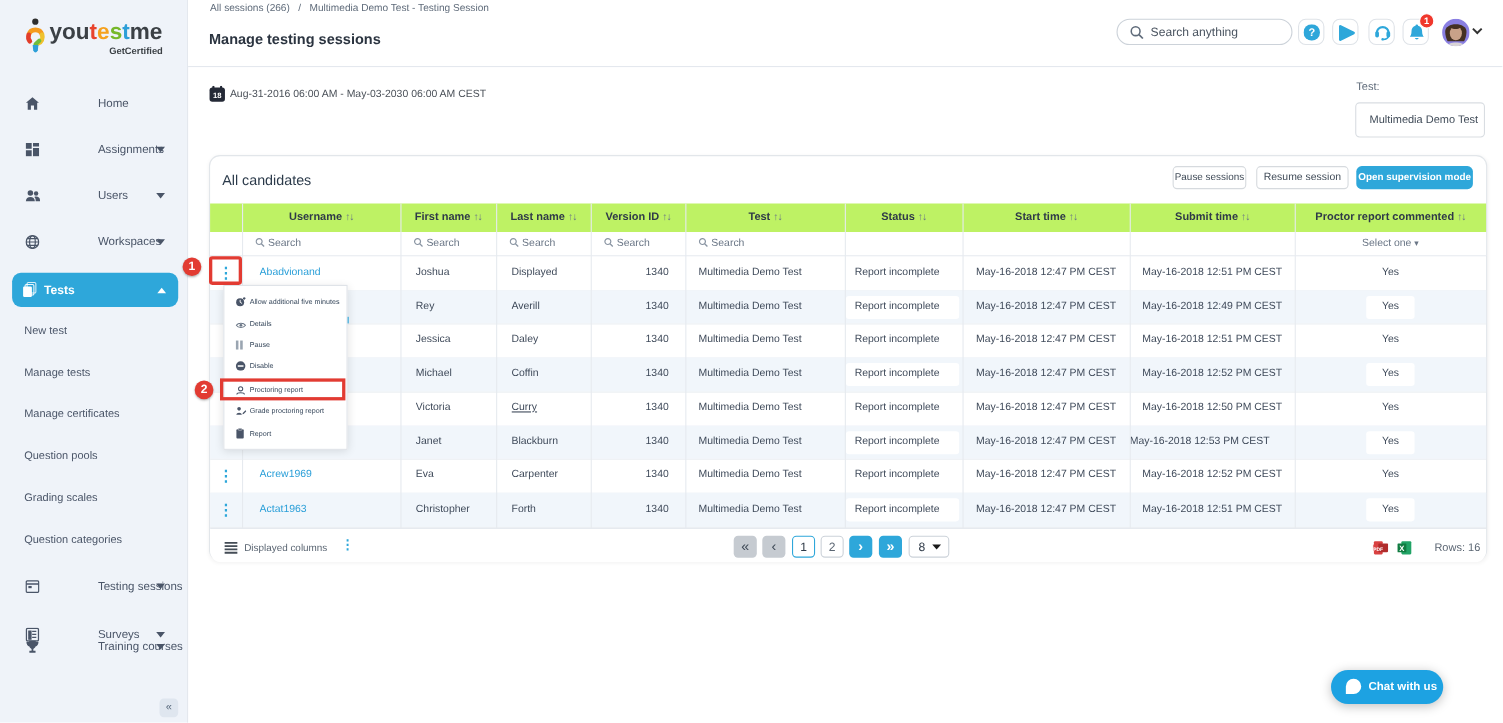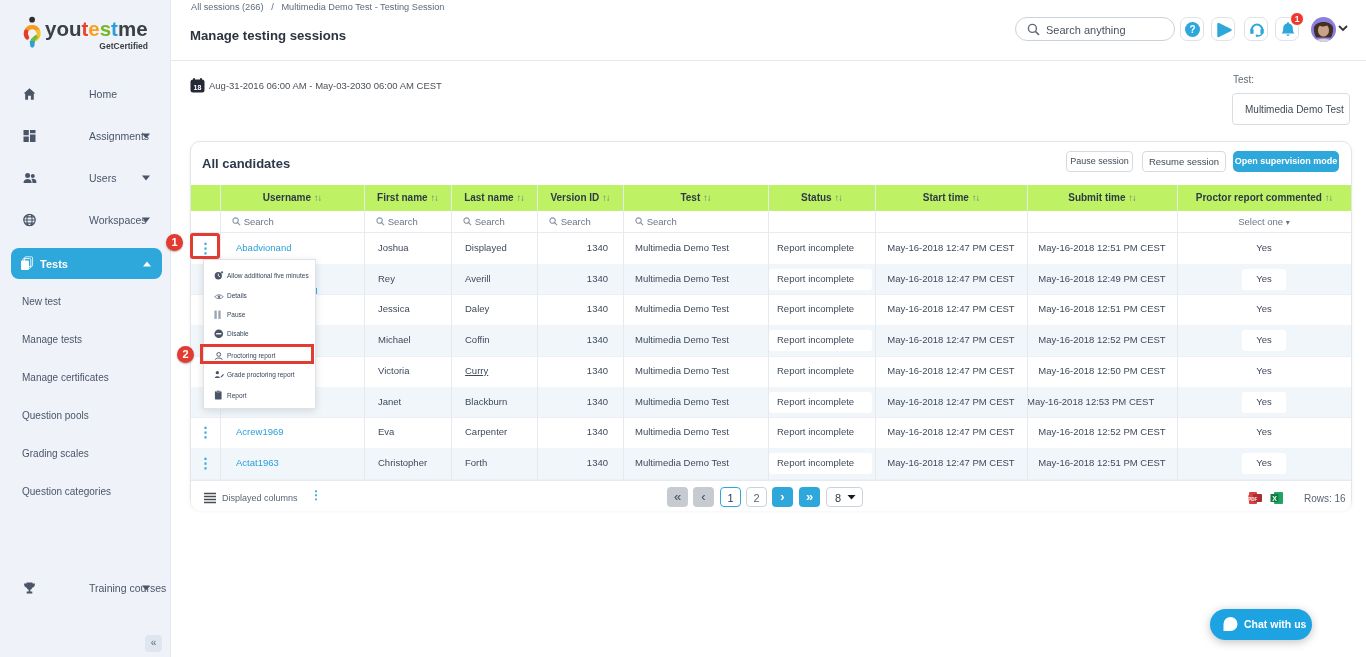--- a/index.html
+++ b/index.html
@@ -32,21 +32,21 @@
 #badge { position:absolute; left:1119px; top:12px; width:14px; height:14px; background:#f0372c; border-radius:50%; border:1px solid #fff;
   color:#fff; font-size:8.5px; font-weight:bold; text-align:center; line-height:12px; }
 #datetxt { position:absolute; left:209px; top:80px; font-size:9.5px; color:#4a5058; }
 #testlabel { position:absolute; left:1233px; top:74px; font-size:10px; color:#5f6b7a; }
 #testbox { position:absolute; left:1232px; top:93px; width:118px; height:32px; border:1px solid #d9dde2; border-radius:4px; background:#fff; }
 #testbox span { position:absolute; left:12px; top:10px; font-size:10px; white-space:nowrap; color:#3f4a57; }
 
 
 #card { left:190px; top:141px; width:1162px; height:369px; background:#fff; border:1px solid #e2e6ea; border-radius:10px;
   box-shadow:0 1px 4px rgba(0,0,0,0.06); }
-#cardtitle { position:absolute; left:11px; top:14px; font-size:13px; font-weight:bold; color:#2b3a4a; }
+#cardtitle { position:absolute; left:11px; top:14px; font-size:13px; font-weight:normal; color:#2b3a4a; }
 .hbtn { position:absolute; top:9px; height:21px; border:1px solid #d6dade; border-radius:4px; background:#fff;
   font-size:10px; white-space:nowrap; color:#3f4a57; text-align:center; }
 #supbtn { position:absolute; top:9px; height:21px; border-radius:5px; background:#2ea7da; color:#fff;
   font-size:9px; font-weight:bold; white-space:nowrap; font-weight:bold; text-align:center; }
 
 
 #thead { position:absolute; left:0; top:43px; width:1160px; height:26px; background:#bef264; }
 .th { position:absolute; top:0; height:26px; font-size:10px; font-weight:bold; color:#2f3a48; text-align:center; line-height:26px; }
 .sort { font-weight:normal; color:#6a7686; font-size:9.5px; letter-spacing:-1px; }
 #tsearch { position:absolute; left:0; top:69px; width:1160px; height:22px; background:#fff; border-bottom:1px solid #e8ecf0; }
@@ -142,20 +142,37 @@
       <span class="caret"></span>
   </div>
 
   <div class="subitem" style="top:301px;">New test</div>
   <div class="subitem" style="top:339px;">Manage tests</div>
   <div class="subitem" style="top:377px;">Manage certificates</div>
   <div class="subitem" style="top:415px;">Question pools</div>
   <div class="subitem" style="top:453px;">Grading scales</div>
   <div class="subitem" style="top:491px;">Question categories</div>
 
+  <div class="navitem" style="top:521px;">
+    <svg class="ic" width="13" height="13" viewBox="0 0 13 13">
+        <rect x="0.8" y="1.5" width="11.4" height="10.5" rx="1" fill="none" stroke="#4a5568" stroke-width="1.2"></rect>
+        <path d="M0.8 4.4 h11.4" stroke="#4a5568" stroke-width="1.2"></path>
+        <rect x="2.8" y="6.2" width="3" height="2" fill="#4a5568"></rect>
+      </svg>
+    <span class="lb">Testing sessions</span>
+      <span class="caret"></span>
+  </div>
+  <div class="navitem" style="top:565px;">
+    <svg class="ic" width="13" height="13" viewBox="0 0 13 13">
+        <rect x="1" y="0.8" width="11" height="11.4" rx="1" fill="none" stroke="#4a5568" stroke-width="1.2"></rect>
+        <path d="M3.2 3.2 h2 v2 h-2 Z M3.2 5.9 h2 v2 h-2 Z M3.2 8.6 h2 v2 h-2 Z M6.2 3.5 h3.8 M6.2 6.2 h3.8 M6.2 8.9 h3.8" stroke="#4a5568" stroke-width="1.1" fill="#4a5568"></path>
+      </svg>
+    <span class="lb">Surveys</span>
+      <span class="caret"></span>
+  </div>
   <div class="navitem" style="top:576px;">
     <svg class="ic" width="13" height="13" viewBox="0 0 13 13">
         <path d="M3.5 1 h6 v1 h2.5 c0 2.5 -1.2 4 -2.7 4.3 C8.8 7.5 8 8.2 7.3 8.4 L7.3 10 h2 v2 H3.7 v-2 h2 L5.7 8.4 C5 8.2 4.2 7.5 3.7 6.3 C2.2 6 1 4.5 1 2 h2.5 Z" fill="#4a5568"></path>
       </svg>
     <span class="lb">Training courses</span>
       <span class="caret"></span>
   </div>
   <div id="collapse">«</div>
 </div>
 
@@ -222,21 +239,21 @@
   <text x="7.5" y="11.5" font-size="7" font-weight="bold" fill="#fff" text-anchor="middle" font-family="Liberation Sans">18</text>
 </svg>
 <div id="datetxt" class="abs">Aug-31-2016 06:00 AM - May-03-2030 06:00 AM CEST</div>
 <div id="testlabel" class="abs">Test:</div>
 <div id="testbox" class="abs">
     <span>Multimedia Demo Test</span>
   </div>
 
 <div id="card" class="abs">
   <div id="cardtitle">All candidates</div>
-  <div class="hbtn" style="left:875px; width:67px; line-height:19px; font-size:9px;">Pause session</div>
+  <div class="hbtn" style="left:875px; width:67px; line-height:19px; font-size:9px;">Pause sessions</div>
   <div class="hbtn" style="left:951px; width:84px; line-height:19px; font-size:9.5px;">Resume session</div>
   <div id="supbtn" style="left:1042px; width:106px; line-height:21px;">Open supervision mode</div>
 
   <div id="thead">
     <div class="th" style="left:29px; width:144px;">Username <span class="sort">↑↓</span></div>
     <div class="th" style="left:173px; width:87px;">First name <span class="sort">↑↓</span></div>
     <div class="th" style="left:260px; width:86px;">Last name <span class="sort">↑↓</span></div>
     <div class="th" style="left:346px; width:86px;">Version ID <span class="sort">↑↓</span></div>
     <div class="th" style="left:432px; width:145px;">Test <span class="sort">↑↓</span></div>
     <div class="th" style="left:577px; width:107px;">Status <span class="sort">↑↓</span></div>

